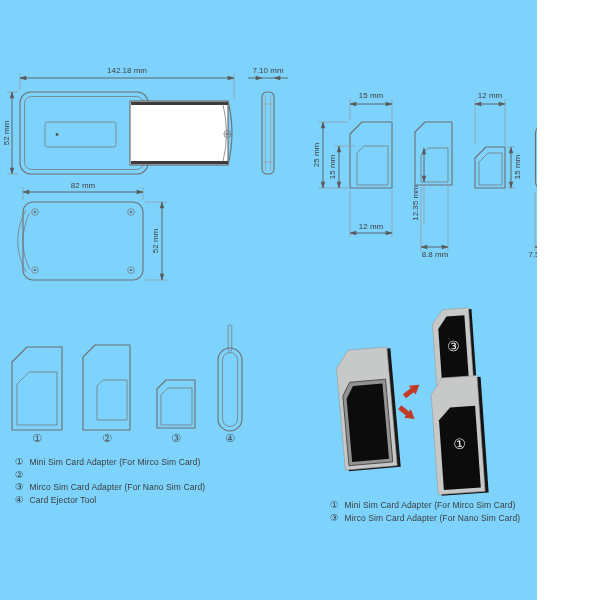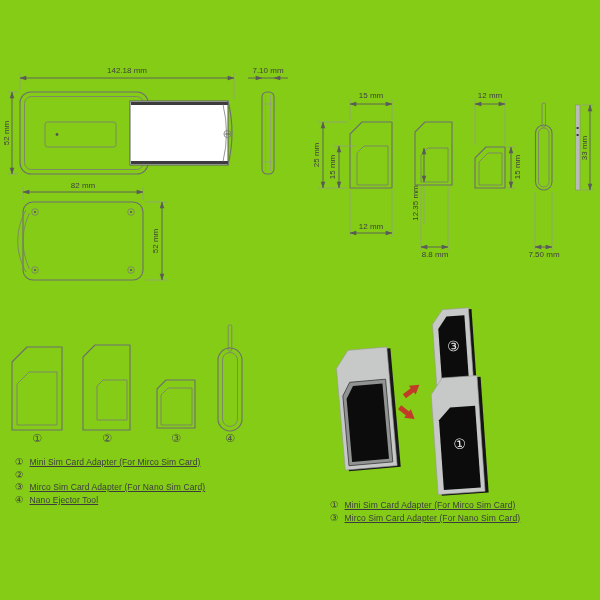--- a/index.html
+++ b/index.html
@@ -1,29 +1,29 @@
 <!DOCTYPE html>
 <html><head>
 <meta charset="utf-8">
 <style>
   html,body{margin:0;padding:0;background:#fff;}
-  #stage{position:relative;width:600px;height:600px;background:#84cc16;overflow:hidden;
+  #stage{position:relative;width:537px;height:600px;background:#7dd3fc;overflow:hidden;
          font-family:"Liberation Sans",sans-serif;}
   #stage svg{position:absolute;top:0;left:0;}
   .ol {fill:none;stroke:#6e6e6e;stroke-width:1.1;stroke-linejoin:round;}
   .ol2{fill:none;stroke:#7a7a7a;stroke-width:0.8;stroke-linejoin:round;}
   .dim{stroke:#5a5a5a;stroke-width:0.9;fill:none;}
   .ext{stroke:#9a9a9a;stroke-width:0.7;fill:none;}
   .dtx{font-family:"Liberation Sans",sans-serif;font-size:8px;fill:#3f3f3f;text-anchor:middle;}
   .mark{font-family:"DejaVu Sans",sans-serif;font-size:11px;fill:#4a4a4a;text-anchor:middle;}
   .wmark{font-family:"DejaVu Sans",sans-serif;font-size:14px;fill:#ededed;text-anchor:middle;}
   .legend{position:absolute;color:#3c3c3c;font-size:8.5px;line-height:12.6px;}
   .lrow{display:flex;align-items:baseline;white-space:nowrap;}
   .lnum{font-family:"DejaVu Sans",sans-serif;font-size:9.5px;margin-right:6px;}
-  .llab{letter-spacing:0.1px;text-decoration:underline;}
+  .llab{letter-spacing:0.1px;}
 </style>
 </head>
 <body>
 
 <div id="stage">
 <svg width="600" height="600" viewBox="0 0 600 600">
   <defs>
     <marker id="ar" viewBox="0 0 8 6" markerWidth="8" markerHeight="6" refX="7.5" refY="3" orient="auto-start-reverse">
       <path d="M0.5,0.5 L8,3 L0.5,5.5 Z" fill="#5a5a5a"></path>
     </marker>
@@ -239,21 +239,21 @@
     </div>
     <div class="lrow">
       <span class="lnum">②</span>
     </div>
     <div class="lrow">
       <span class="lnum">③</span>
       <span class="llab">Mirco Sim Card Adapter (For Nano Sim Card)</span>
     </div>
     <div class="lrow">
       <span class="lnum">④</span>
-      <span class="llab">Nano Ejector Tool</span>
+      <span class="llab">Card Ejector Tool</span>
     </div>
   </div>
 
   <div class="legend" style="left:330px;top:499px;">
     <div class="lrow">
       <span class="lnum">①</span>
       <span class="llab">Mini Sim Card Adapter (For Mirco Sim Card)</span>
     </div>
     <div class="lrow">
       <span class="lnum">③</span>

